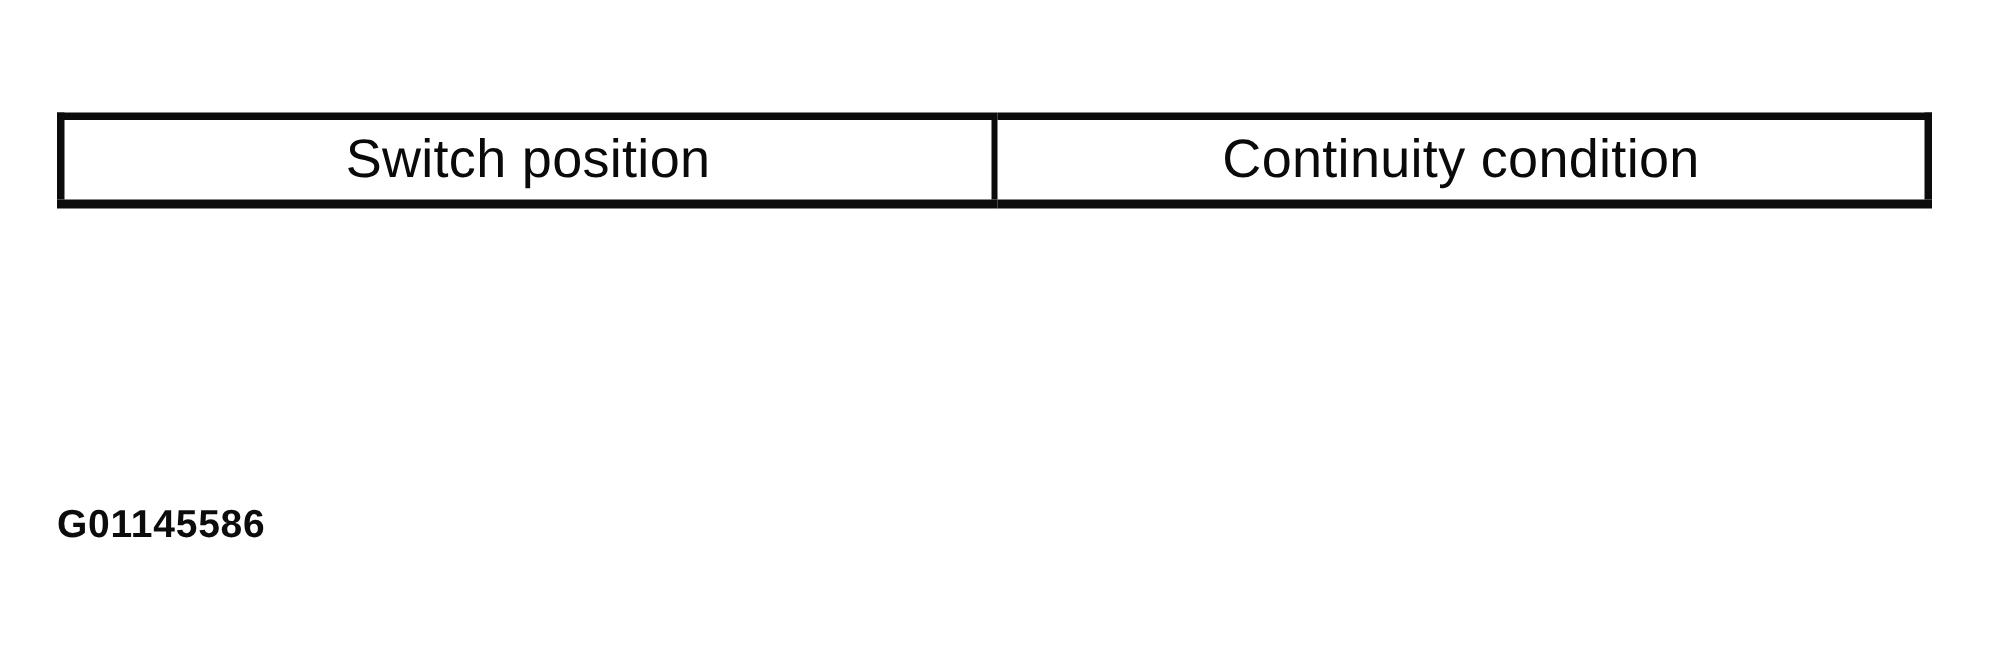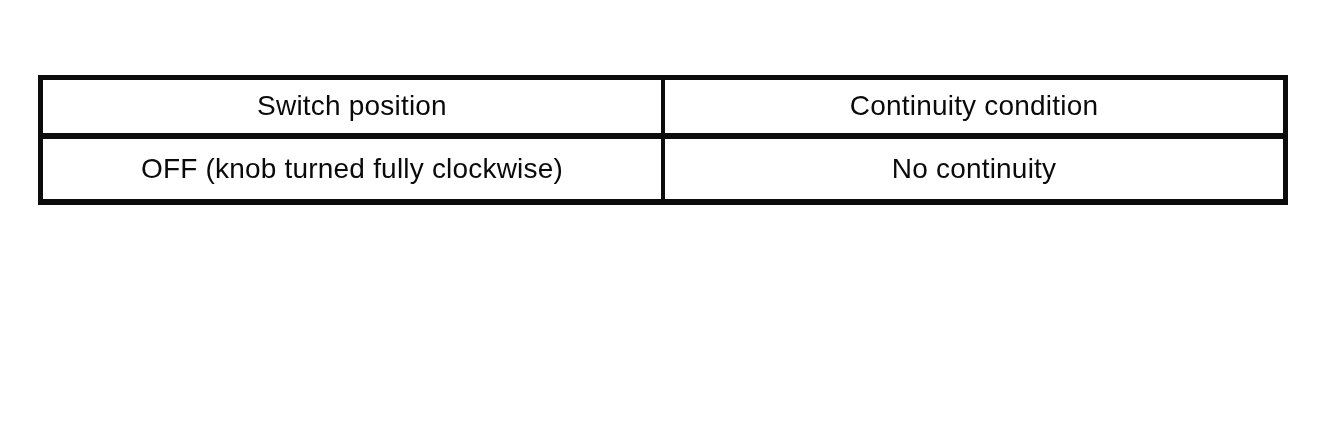--- a/index.html
+++ b/index.html
@@ -27,21 +27,21 @@
     top: 75px;
     width: 1250px;
     border-collapse: collapse;
     table-layout: fixed;
   }
 
   table.spec-table td, table.spec-table th {
     border: 4px solid #0c0c0c;
     text-align: center;
     vertical-align: middle;
-    font-size: 28px;
+    font-size: 36px;
     font-weight: 400;
     letter-spacing: 0.2px;
     padding: 4px 10px;
     background: #ffffff;
   }
 
   
   table.spec-table { border: 2px solid #0c0c0c; }
   table.spec-table tr:first-child > * { border-top-width: 5px; }
   table.spec-table tr:last-child > *  { border-bottom-width: 6px; }
@@ -71,21 +71,18 @@
 <body>
 
 <div class="page">
 
   <table class="spec-table">
     <tbody>
       <tr class="header-row">
         <th>Switch position</th>
         <th>Continuity condition</th>
       </tr>
-      <tr class="row-off">
-        <td>OFF (knob turned fully clockwise)</td>
-        <td>No continuity</td>
-      </tr>
     </tbody>
   </table>
 
+  <div class="figure-id">G01145586</div>
 
 </div>
 
 </body></html>

